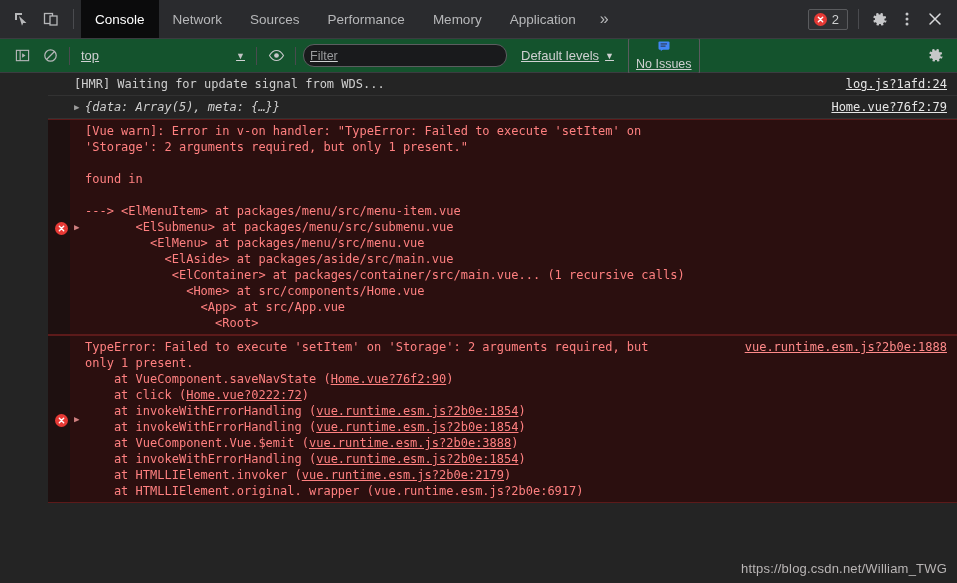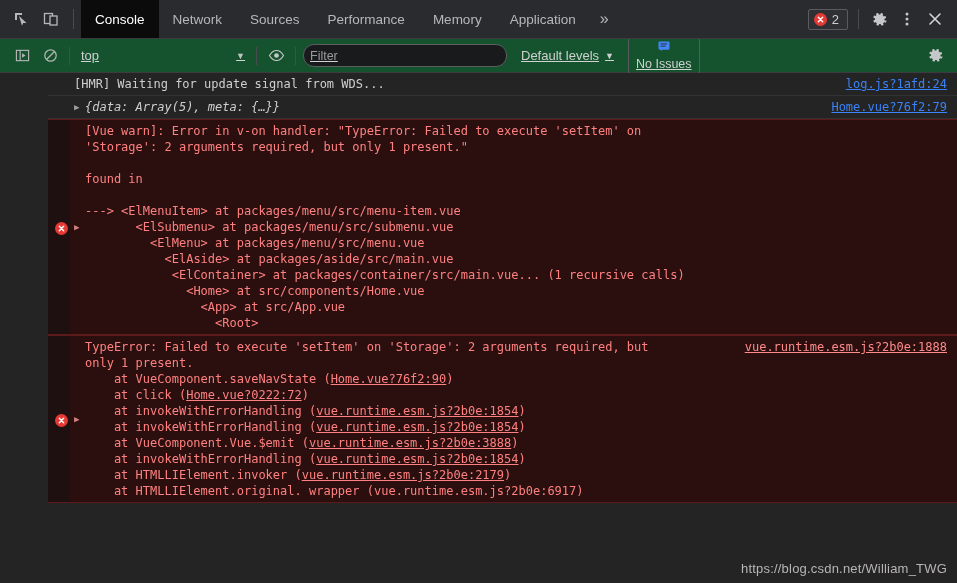--- a/index.html
+++ b/index.html
@@ -243,21 +243,21 @@
     text-align: right;
     padding-right: 10px;
     line-height: 16px;
     text-decoration: underline;
     cursor: pointer;
     white-space: nowrap;
   }
 
   
   .msg.log { background: #242424; color: #cfcfcf; }
-  .msg.log .src { color: #3b82f6; }
+  .msg.log .src { color: #e5e5e5; }
 
   
   .msg.error {
     background: #2b0f0f;
     border-top: 1px solid #5c1a1a;
     border-bottom: 1px solid #5c1a1a;
     color: #ff8080;
   }
   .msg.error .gutter-strip {
     position: absolute;

